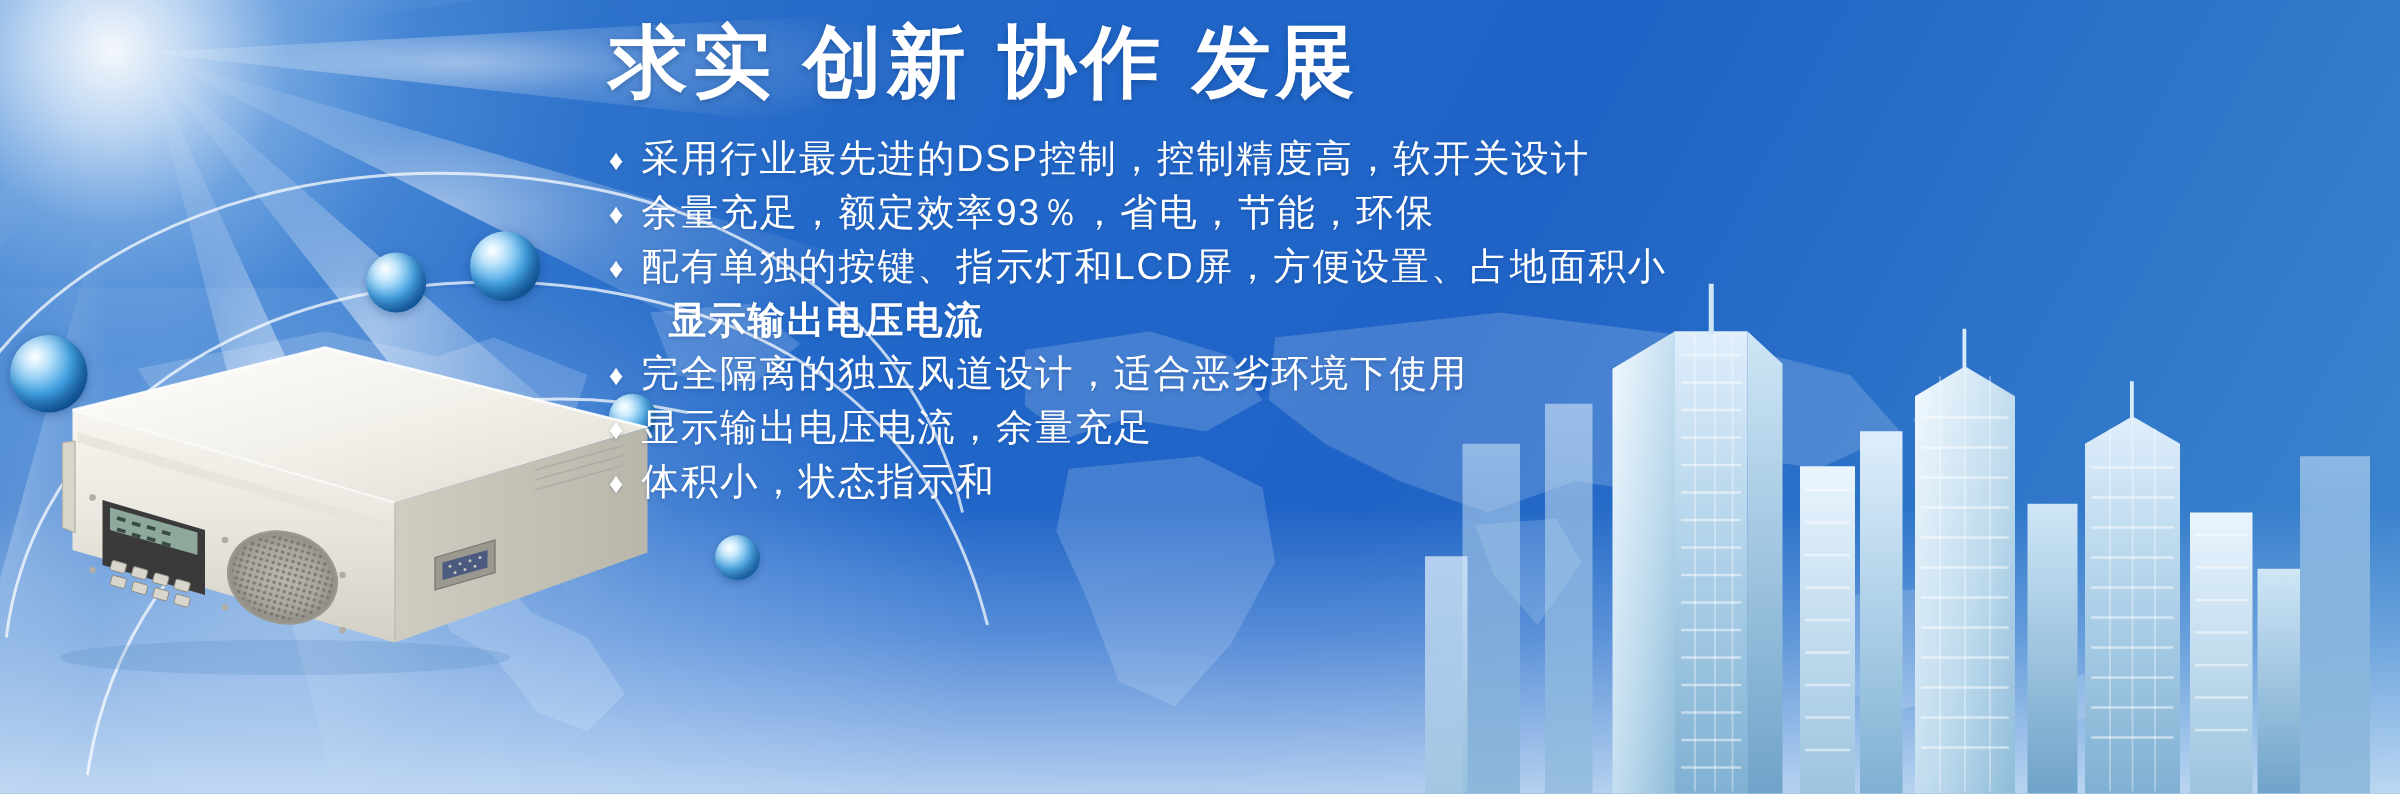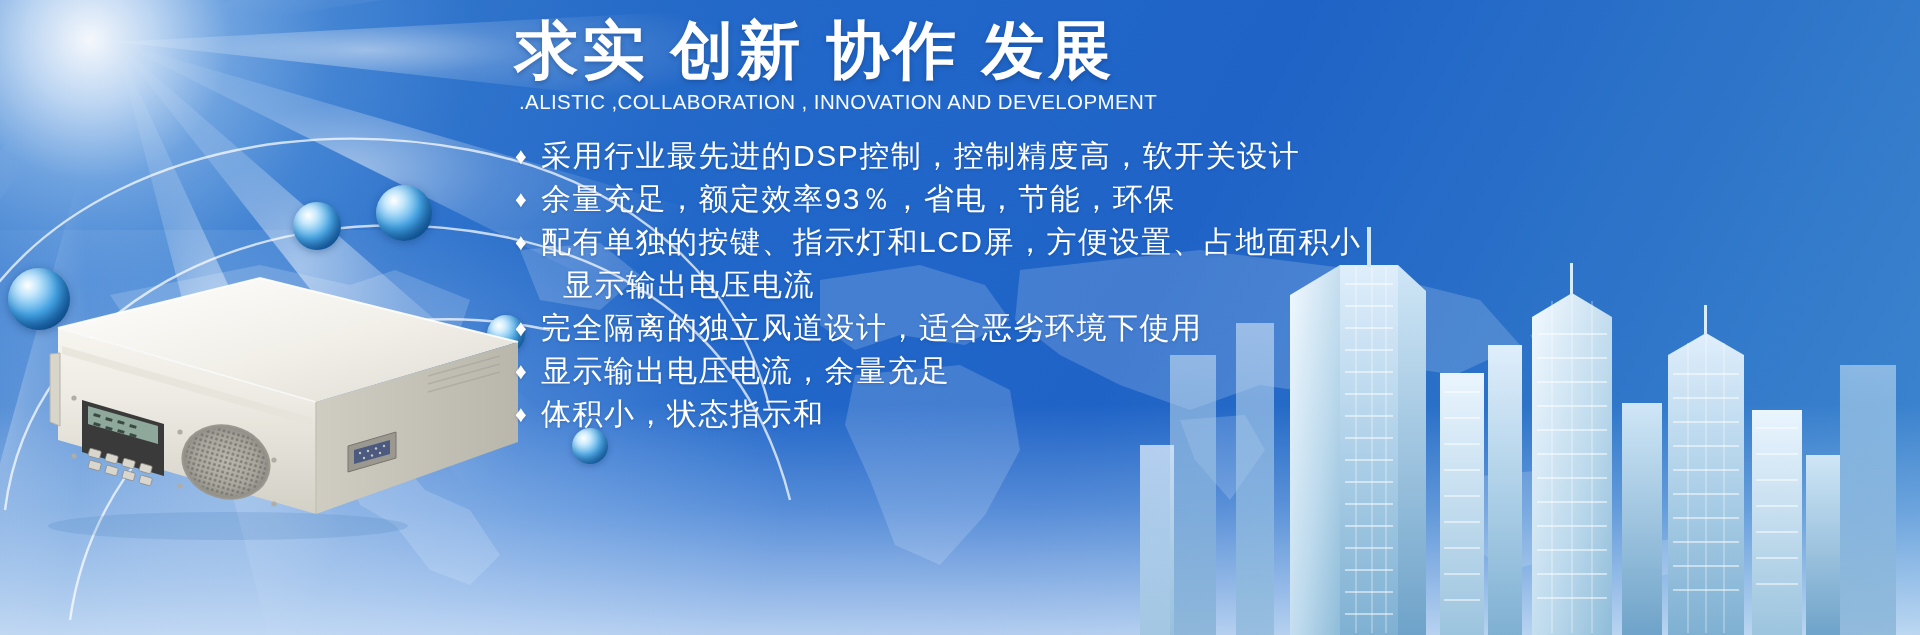--- a/index.html
+++ b/index.html
@@ -52,21 +52,21 @@
   #skyline{position:absolute;right:0;bottom:0;width:780px;height:430px;}
 
   
   #product{position:absolute;left:48px;top:250px;width:480px;height:290px;}
 
   
   .globe{position:absolute;border-radius:50%;}
 
   
   #content{
-    position:absolute;left:515px;top:14px;width:1120px;height:480px;
+    position:absolute;left:487px;top:14px;width:1120px;height:480px;
   }
   #headline{
     color:#ffffff;
     font-size:63px;
     font-weight:bold;
     letter-spacing:4px;
     line-height:1.15;
     margin:0;
     text-shadow:0 2px 5px rgba(10,45,100,.35);
     white-space:nowrap;
@@ -96,21 +96,21 @@
     text-shadow:0 1px 3px rgba(10,45,100,.25);
   }
   .bullet .dia{
     flex:0 0 auto;
     width:26px;
     font-size:23px;
     line-height:40px;
     color:#ffffff;
   }
   .bullet.cont .dia{visibility:hidden;}
-  .bullet.cont{margin-left:22px;}
+  .bullet.cont{margin-left:22px;font-weight:bold;}
   .bullet .btxt{flex:1 1 auto;}
 </style>
 </head>
 <body>
 
 <div id="banner">
 
   <div id="lightburst"></div>
 
   <svg id="rays" viewBox="0 0 1400 1280">
@@ -413,21 +413,20 @@
       <line x1="380" y1="126" x2="452" y2="106"></line>
       <line x1="380" y1="134" x2="452" y2="114"></line>
       <line x1="380" y1="142" x2="452" y2="122"></line>
     </g>
 
     <ellipse cx="180" cy="276" rx="180" ry="14" fill="#3b78b8" opacity=".18"></ellipse>
   </svg>
 
   <div id="content">
     <h1 id="headline">求实 创新 协作 发展</h1>
-    <div id="subtitle">.ALISTIC ,COLLABORATION , INNOVATION AND DEVELOPMENT</div>
 
     <ul id="bullets">
 
       <li class="bullet">
         <span class="dia">♦</span>
         <span class="btxt">采用行业最先进的DSP控制，控制精度高，软开关设计</span>
       </li>
 
       <li class="bullet">
         <span class="dia">♦</span>

